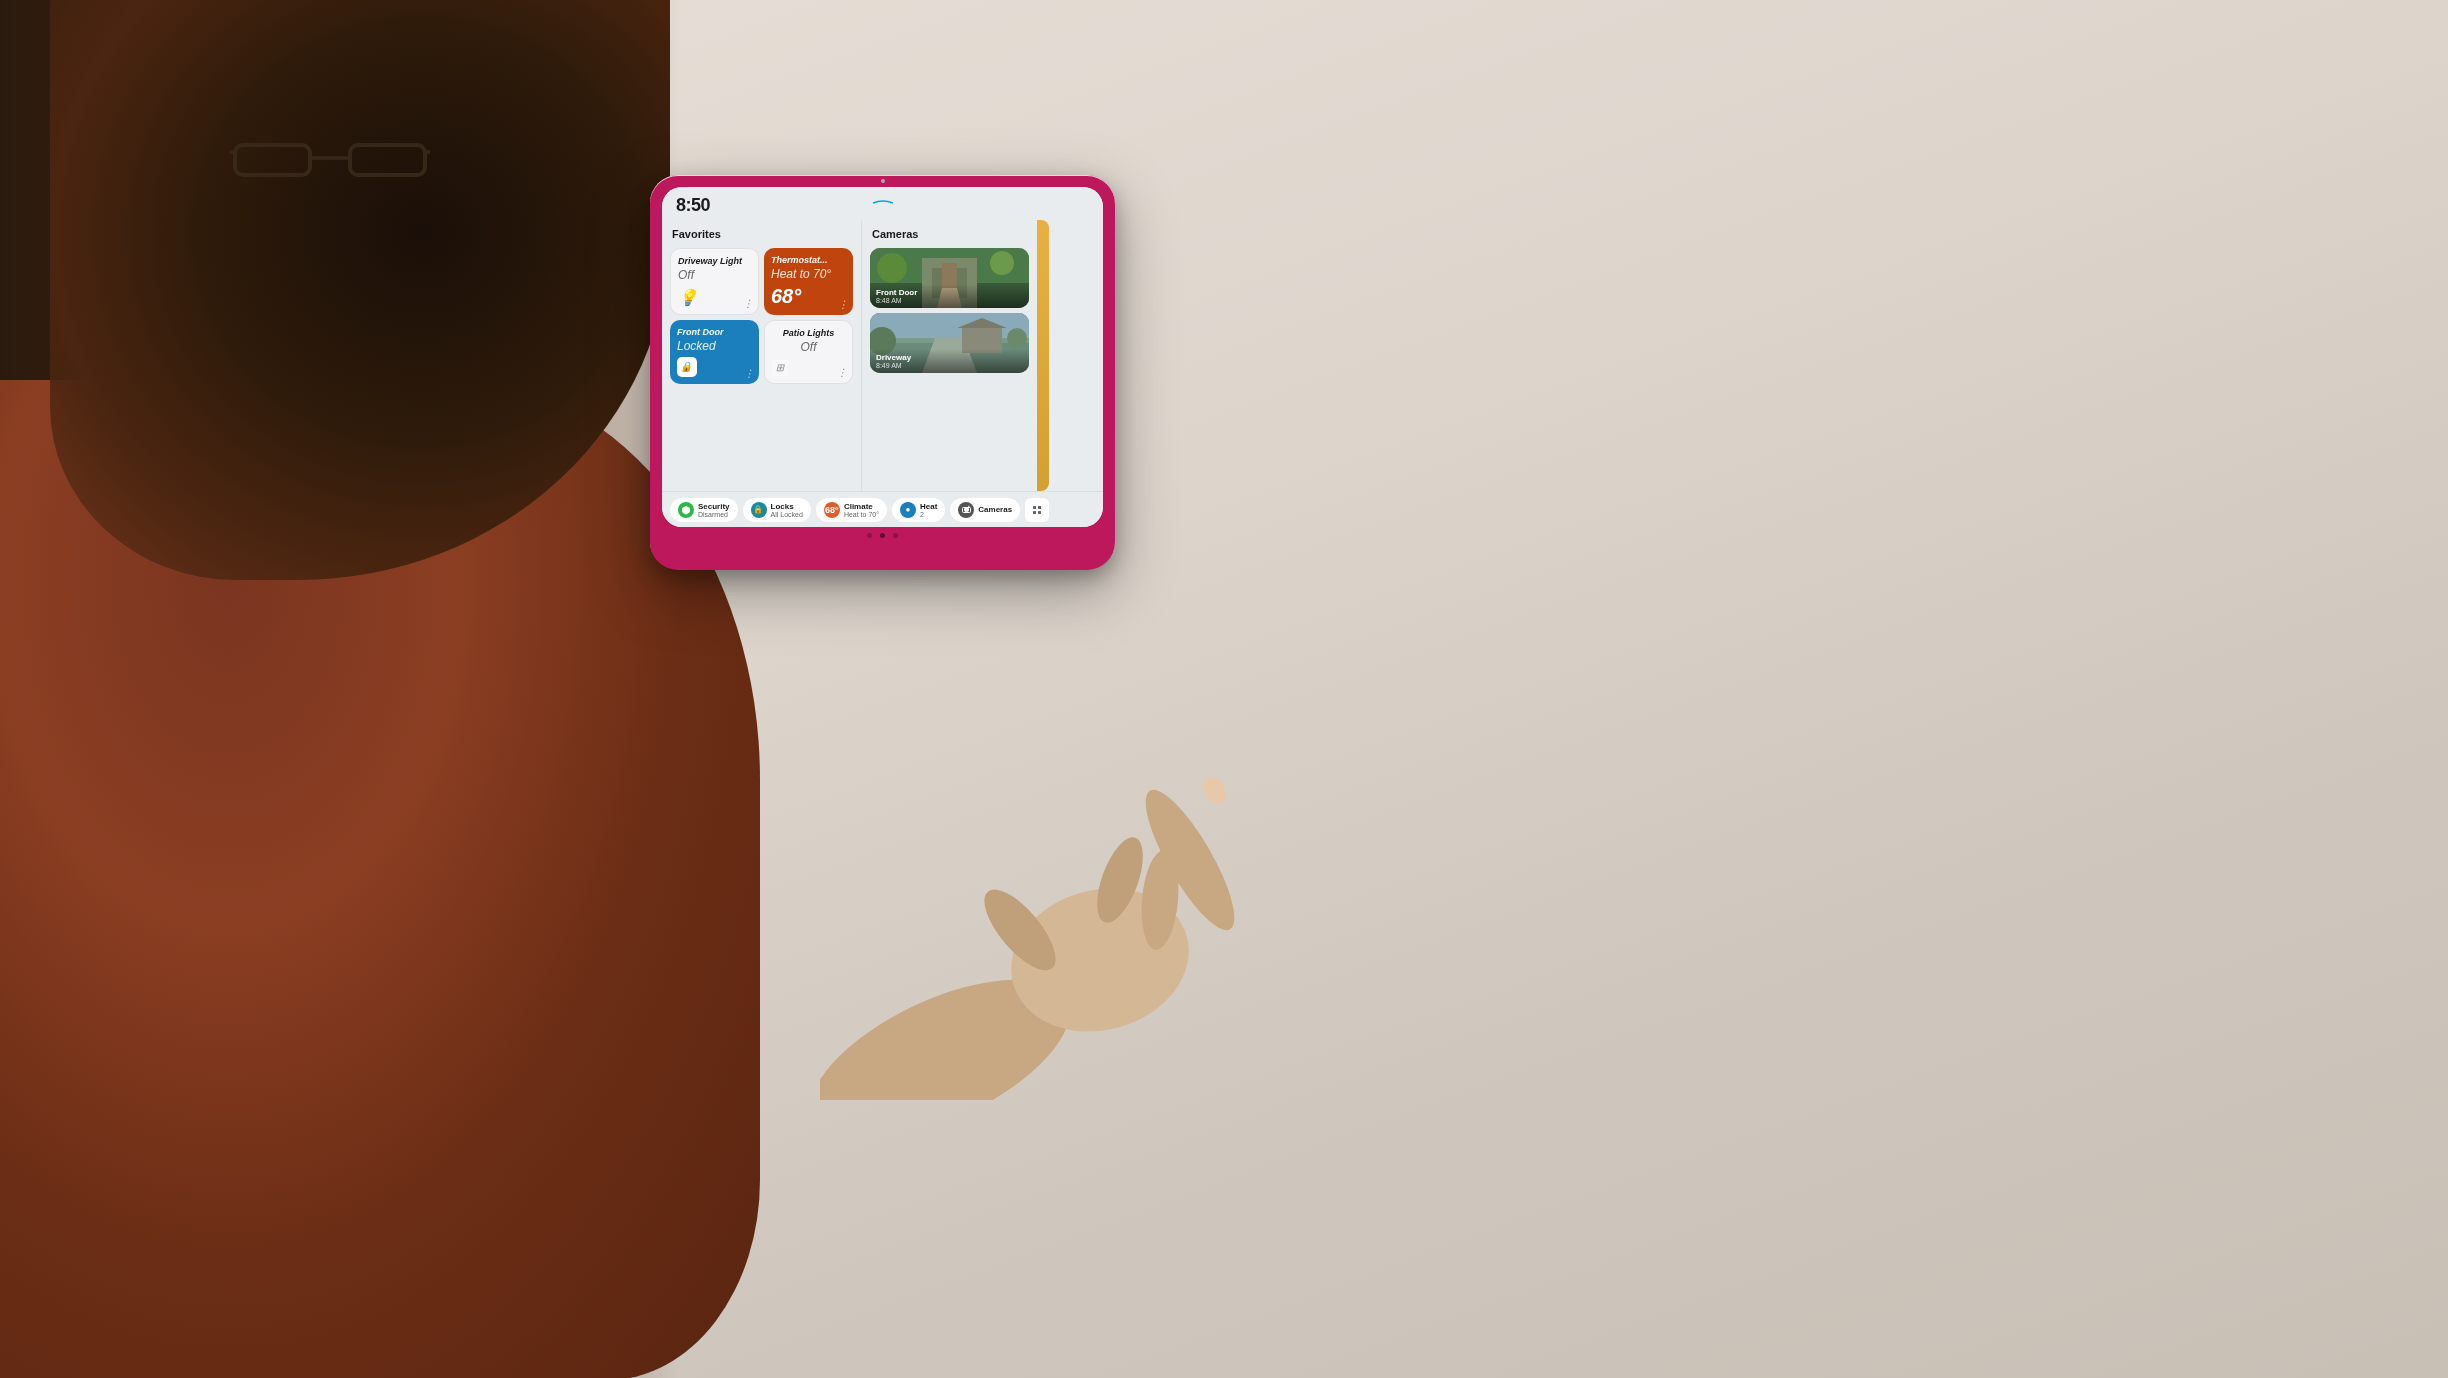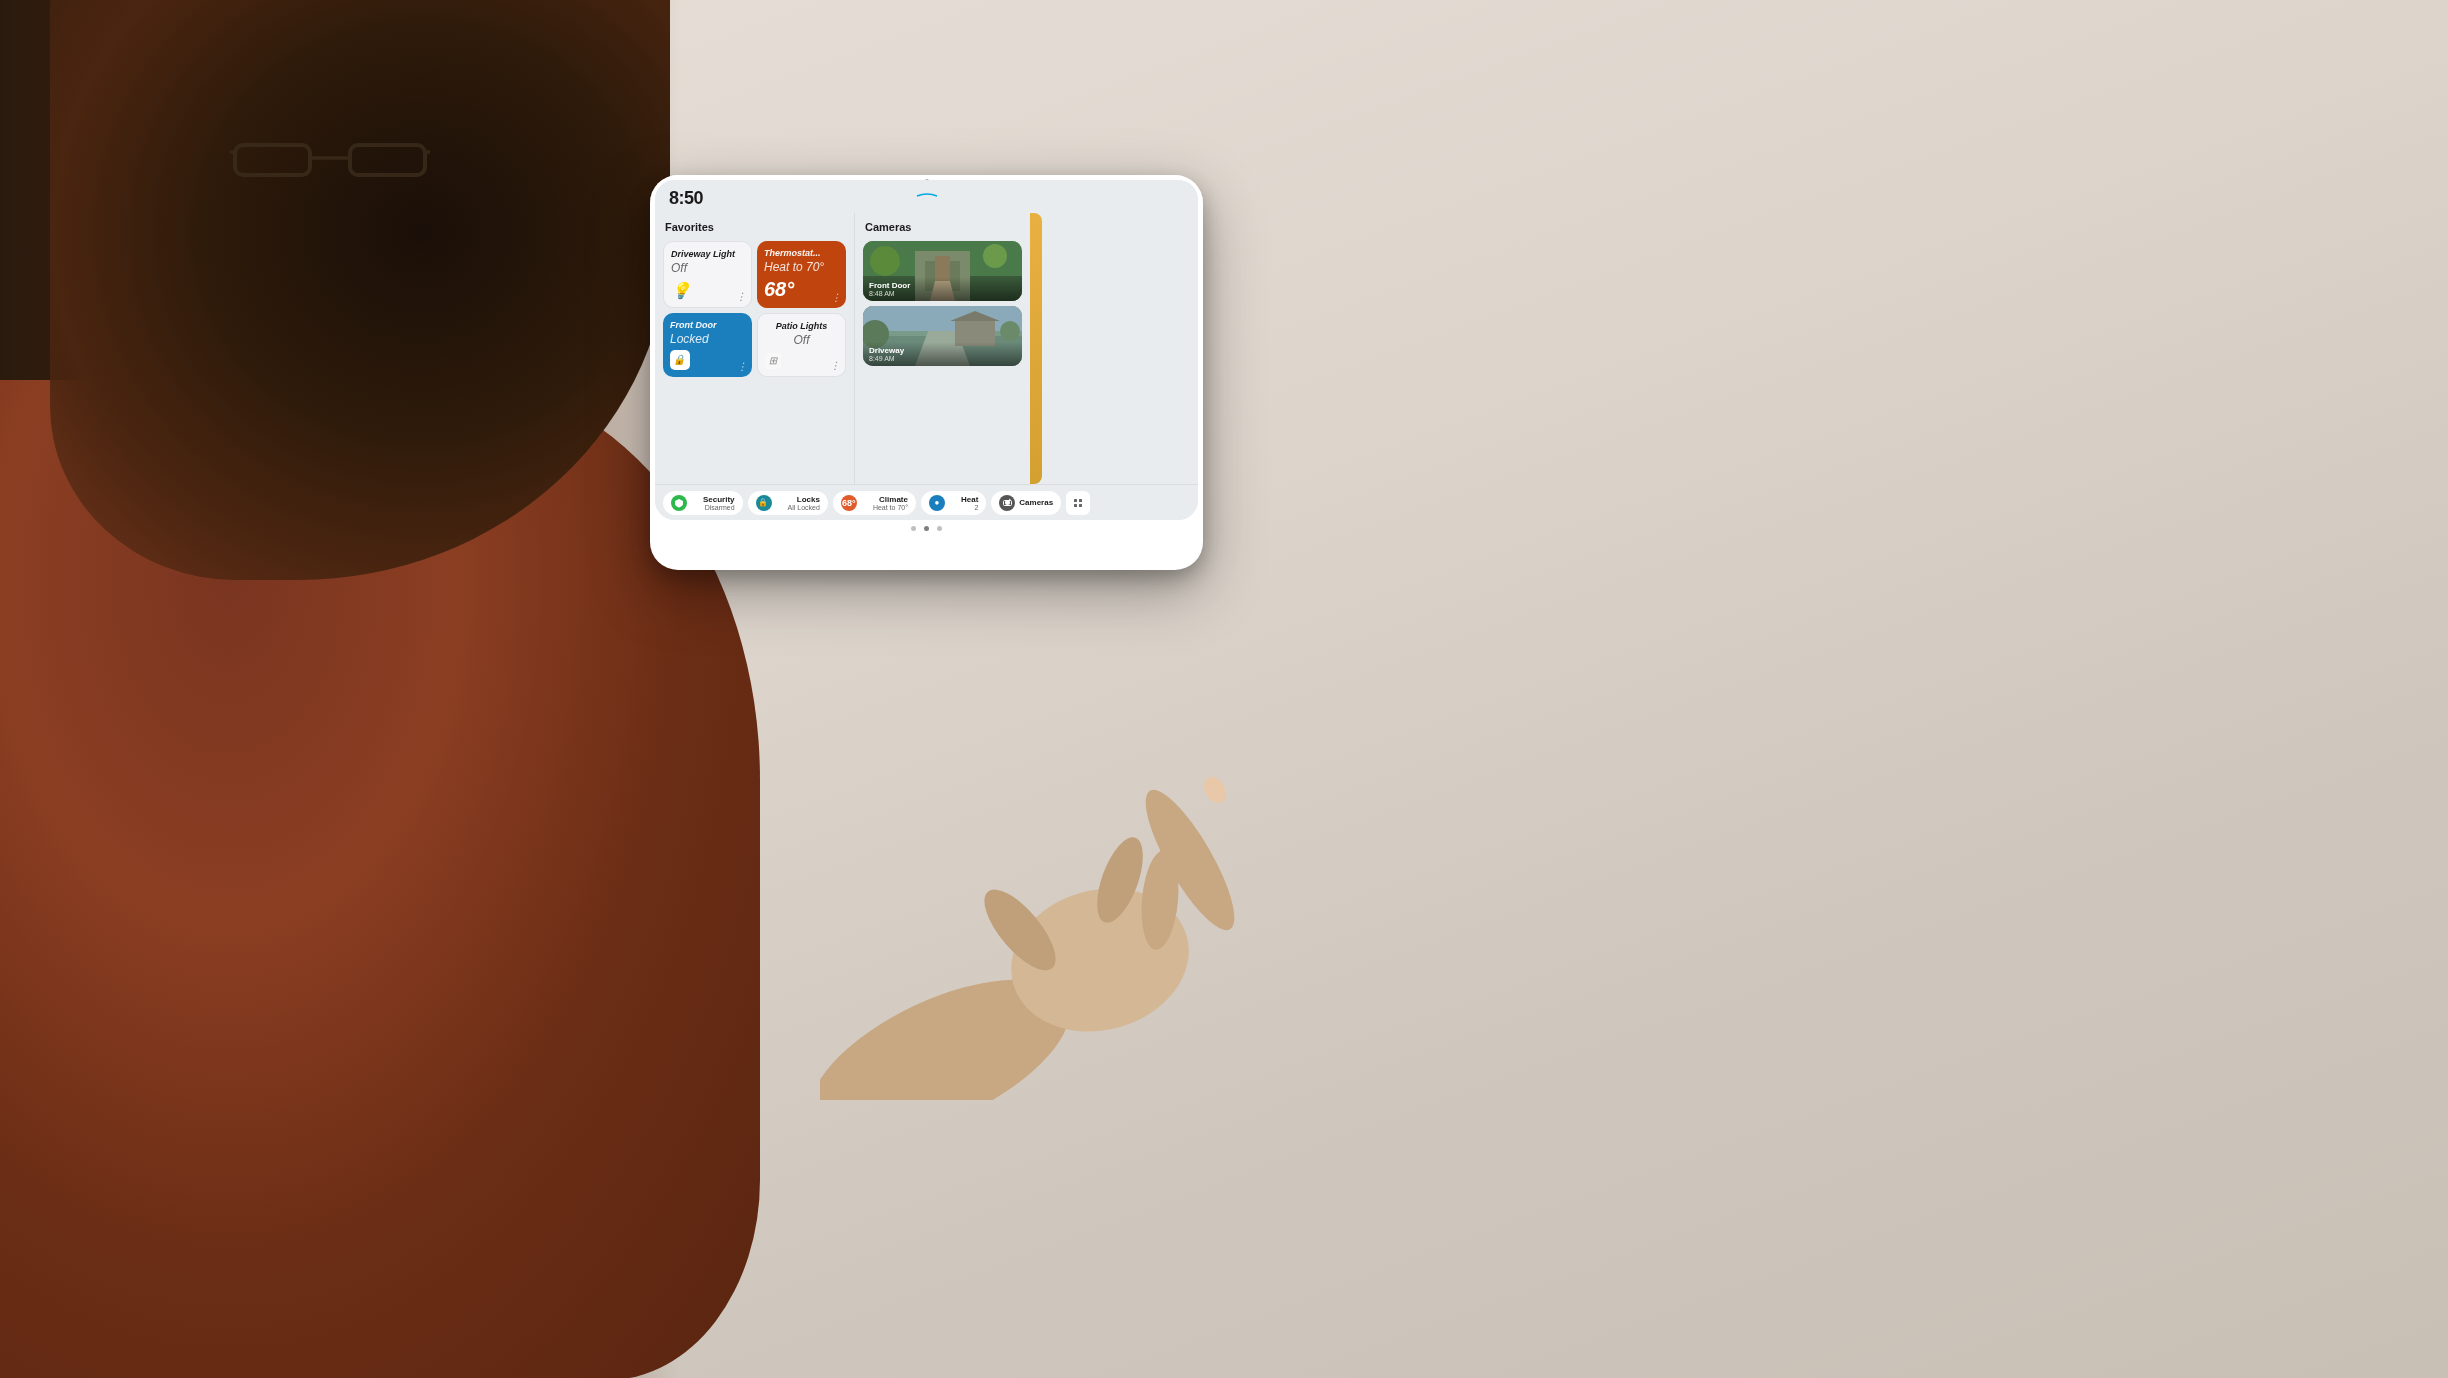--- a/index.html
+++ b/index.html
@@ -53,30 +53,30 @@
       background: radial-gradient(ellipse at 30% 20%, #7a3520 0%, #8b3e22 30%, #6b2d15 60%, #5a2510 100%);
       border-radius: 0 40% 20% 0;
       z-index: 2;
     }
 
     
     .device-frame {
       position: absolute;
       left: 650px;
       top: 175px;
-      width: 553px;
+      width: 465px;
       height: 395px;
-      background: #ffffff;
+      background: #be185d;
       border-radius: 28px;
       box-shadow: 
         0 20px 60px rgba(0,0,0,0.35),
         0 8px 20px rgba(0,0,0,0.25),
         inset 0 1px 0 rgba(255,255,255,0.8);
       z-index: 5;
-      padding: 5px;
+      padding: 12px;
     }
 
     .device-screen {
       width: 100%;
       height: 340px;
       background: #e8ecef;
       border-radius: 20px;
       overflow: hidden;
       position: relative;
     }
@@ -318,26 +318,25 @@
       align-items: center;
       padding: 0 8px;
       gap: 5px;
       border-top: 1px solid rgba(0,0,0,0.06);
       overflow: hidden;
     }
 
     .status-pill {
       display: flex;
       align-items: center;
-      gap: 16px;
+      gap: 4px;
       background: white;
       border-radius: 20px;
       padding: 4px 8px;
       white-space: nowrap;
-      text-align: right;
     }
 
     .status-icon {
       width: 16px;
       height: 16px;
       border-radius: 50%;
       display: flex;
       align-items: center;
       justify-content: center;
       font-size: 8px;

